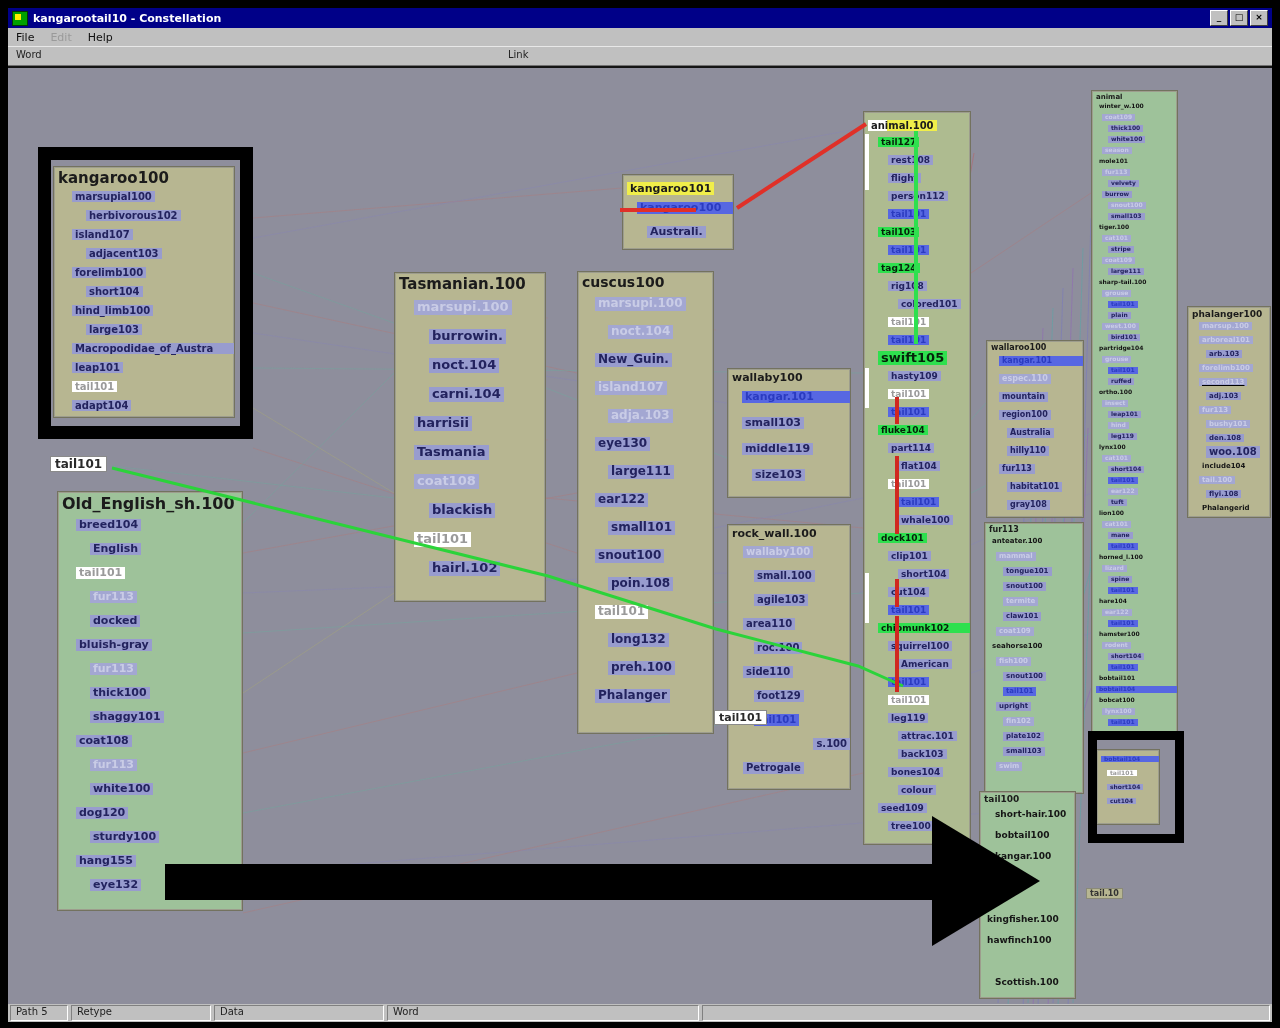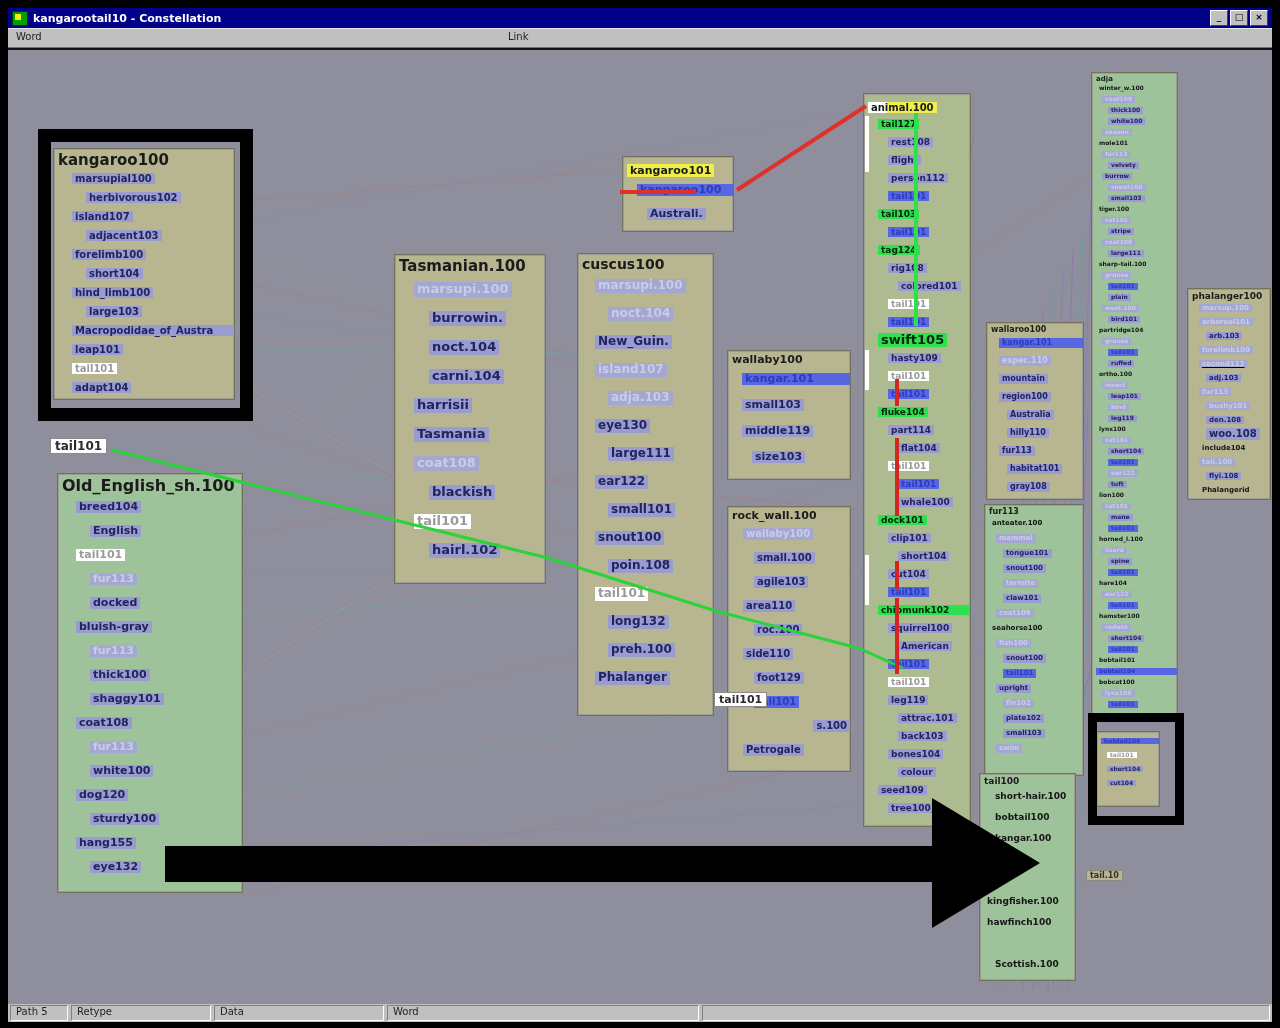--- a/index.html
+++ b/index.html
@@ -62,20 +62,25 @@
 <div class="app">
   <div class="titlebar">
     <span class="appicon"></span>
     <span>kangarootail10 - Constellation</span>
     <span class="winbtns" id="winbtns">
         <span class="winbtn">_</span>
         <span class="winbtn">□</span>
         <span class="winbtn">×</span>
       </span>
   </div>
+  <div class="menubar" id="menubar">
+      <span class="menuitem">File</span>
+      <span class="menuitem disabled">Edit</span>
+      <span class="menuitem">Help</span>
+    </div>
   <div class="toolbar">
     <span class="tb-label" style="left:8px">Word</span>
     <span class="tb-label" style="left:500px">Link</span>
   </div>
 
   <div class="canvas" id="canvas">
 
     <svg class="lyr" width="1264" height="942">
       <g stroke-width="1" stroke-opacity="0.45">
         <line x1="245" y1="150" x2="614" y2="120" stroke="#b07a7a"></line>
@@ -534,21 +539,21 @@
           <span class="chip s-n" style="font-size: 7px;">plate102</span>
         </div>
         <div class="row" style="height: 15px; padding-left: 14px;">
           <span class="chip s-n" style="font-size: 7px;">small103</span>
         </div>
         <div class="row" style="height: 15px; padding-left: 7px;">
           <span class="chip s-f" style="font-size: 7px;">swim</span>
         </div>
       </div>
       <div class="panel bg-green" style="left: 1083px; top: 22px; width: 87px; height: 644px;">
-        <div class="ptitle t-plain" style="font-size: 7px;">adja</div>
+        <div class="ptitle t-plain" style="font-size: 7px;">animal</div>
         <div class="row" style="height: 11px; padding-left: 0px;">
           <span class="chip s-d" style="font-size: 6px;">winter_w.100</span>
         </div>
         <div class="row" style="height: 11px; padding-left: 6px;">
           <span class="chip s-f" style="font-size: 6px;">coat109</span>
         </div>
         <div class="row" style="height: 11px; padding-left: 12px;">
           <span class="chip s-n" style="font-size: 6px;">thick100</span>
         </div>
         <div class="row" style="height: 11px; padding-left: 12px;">

